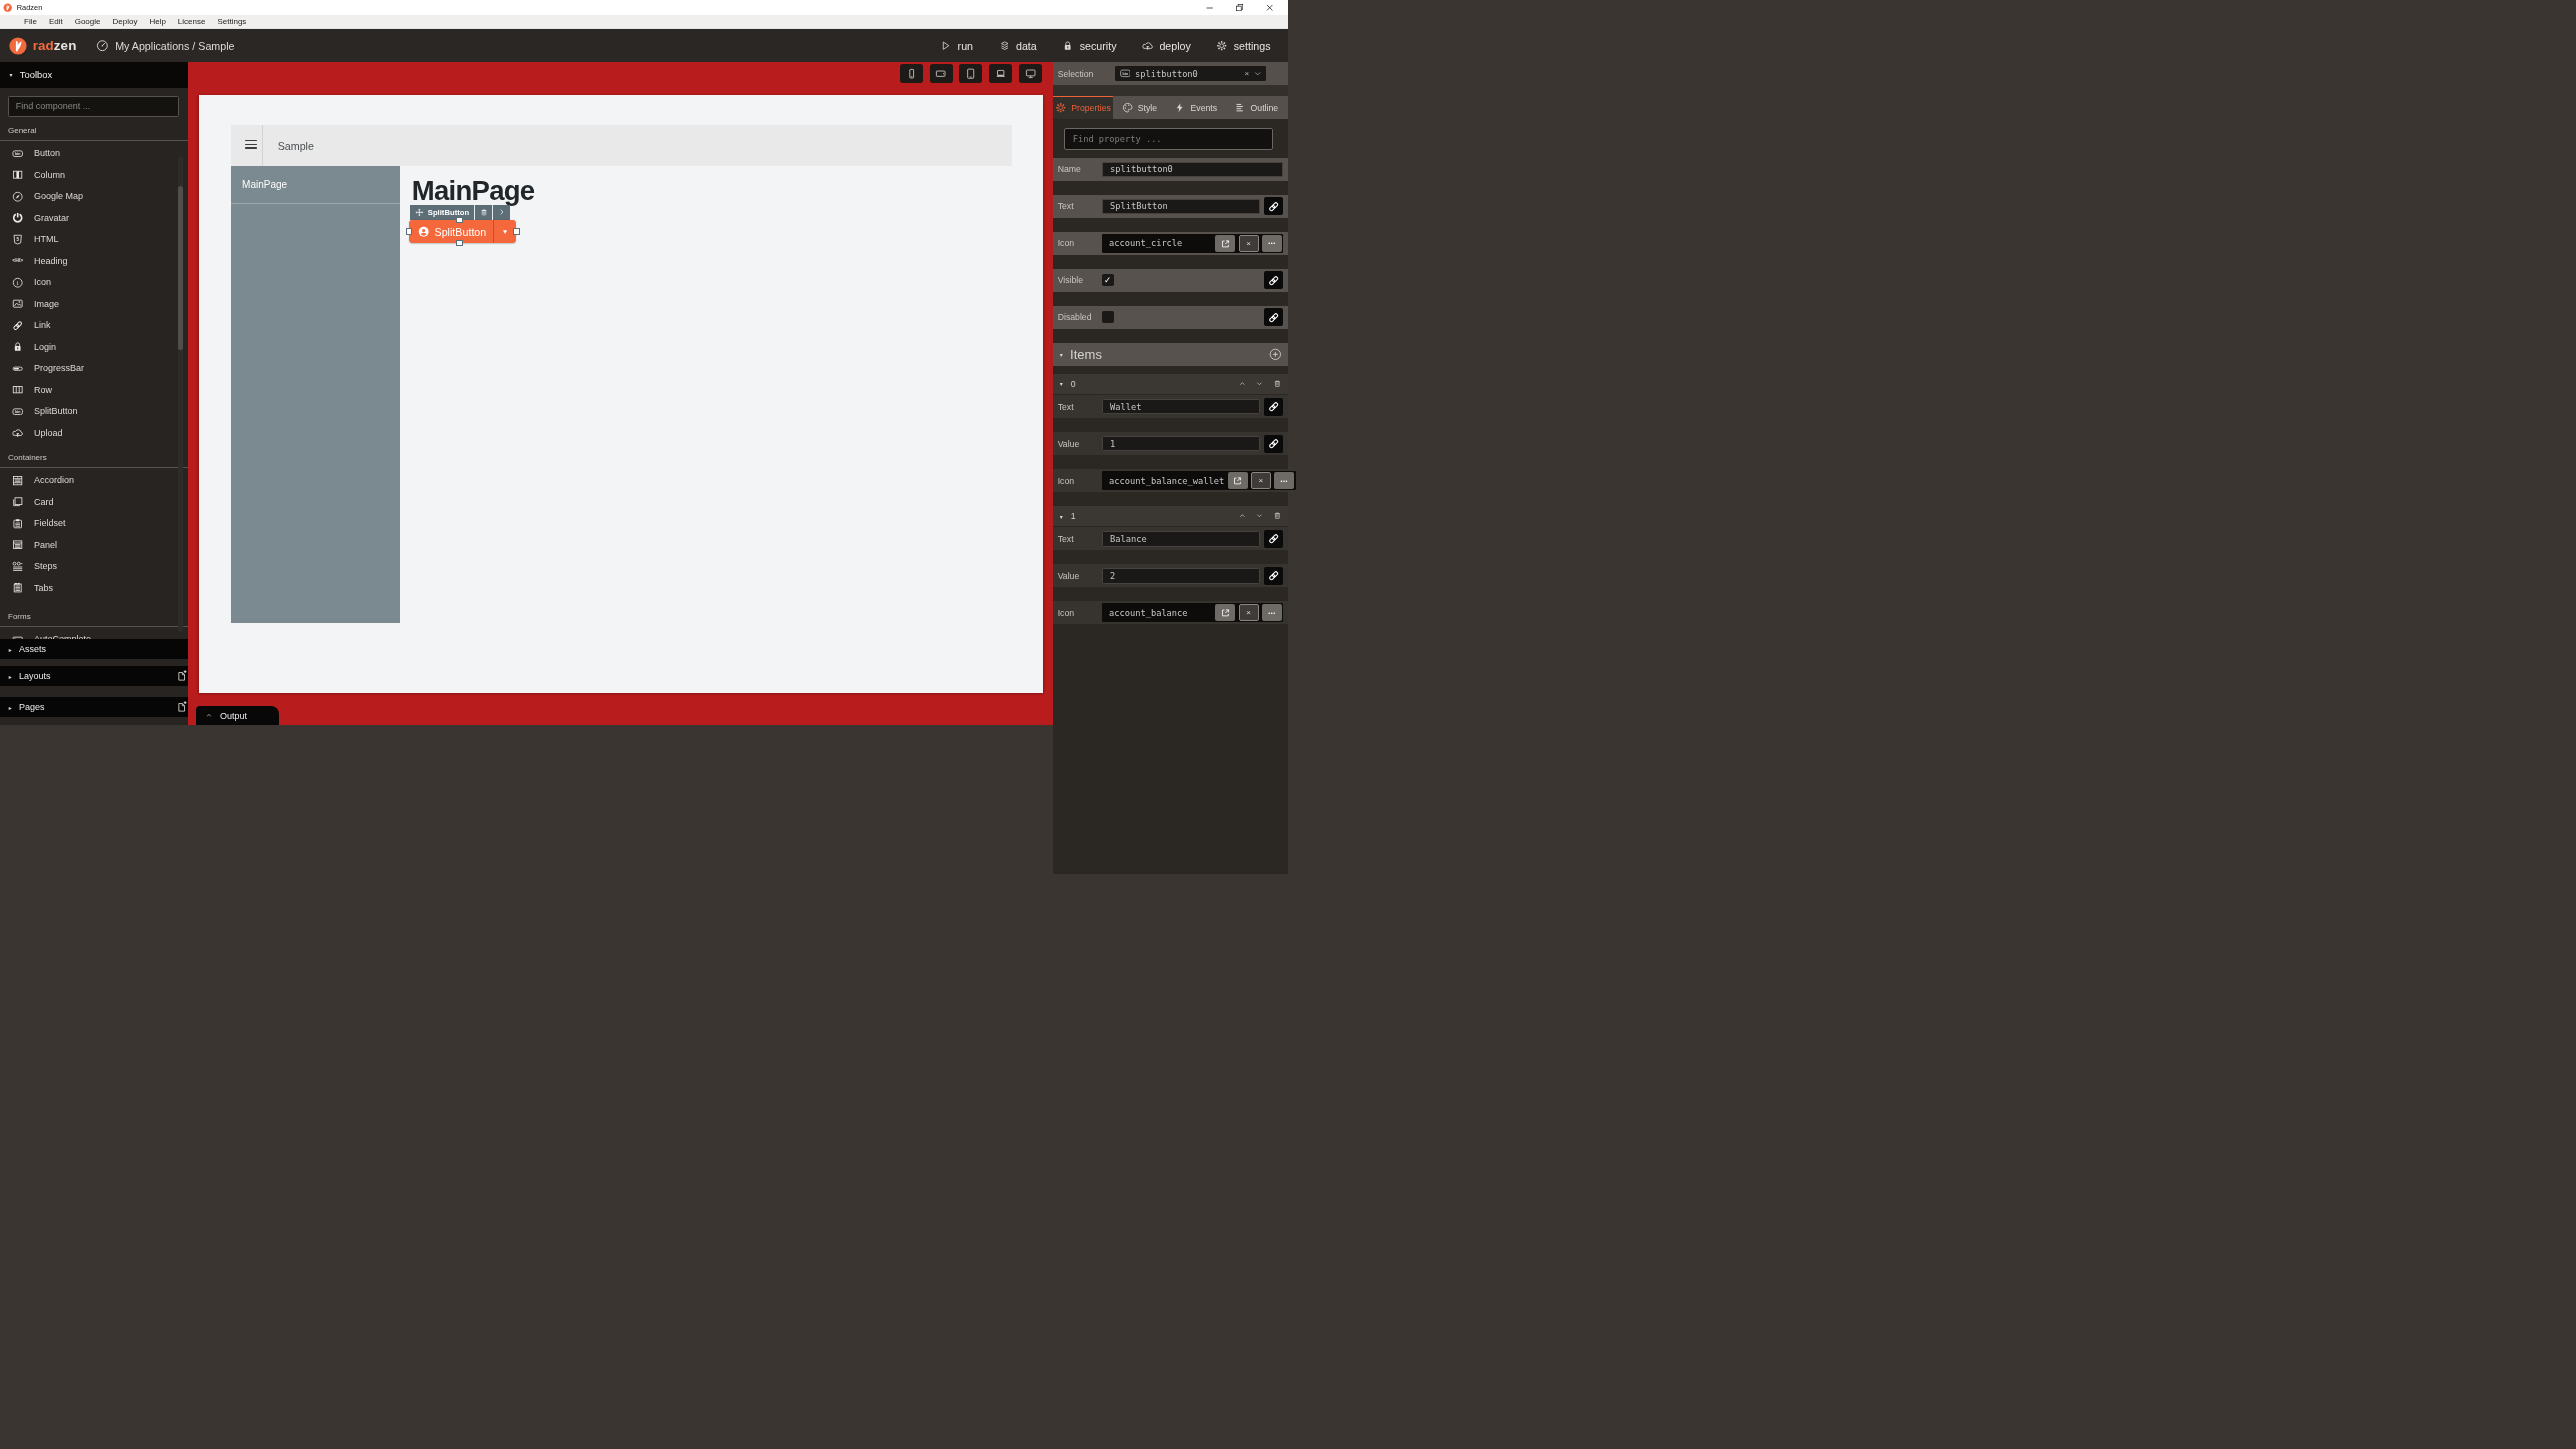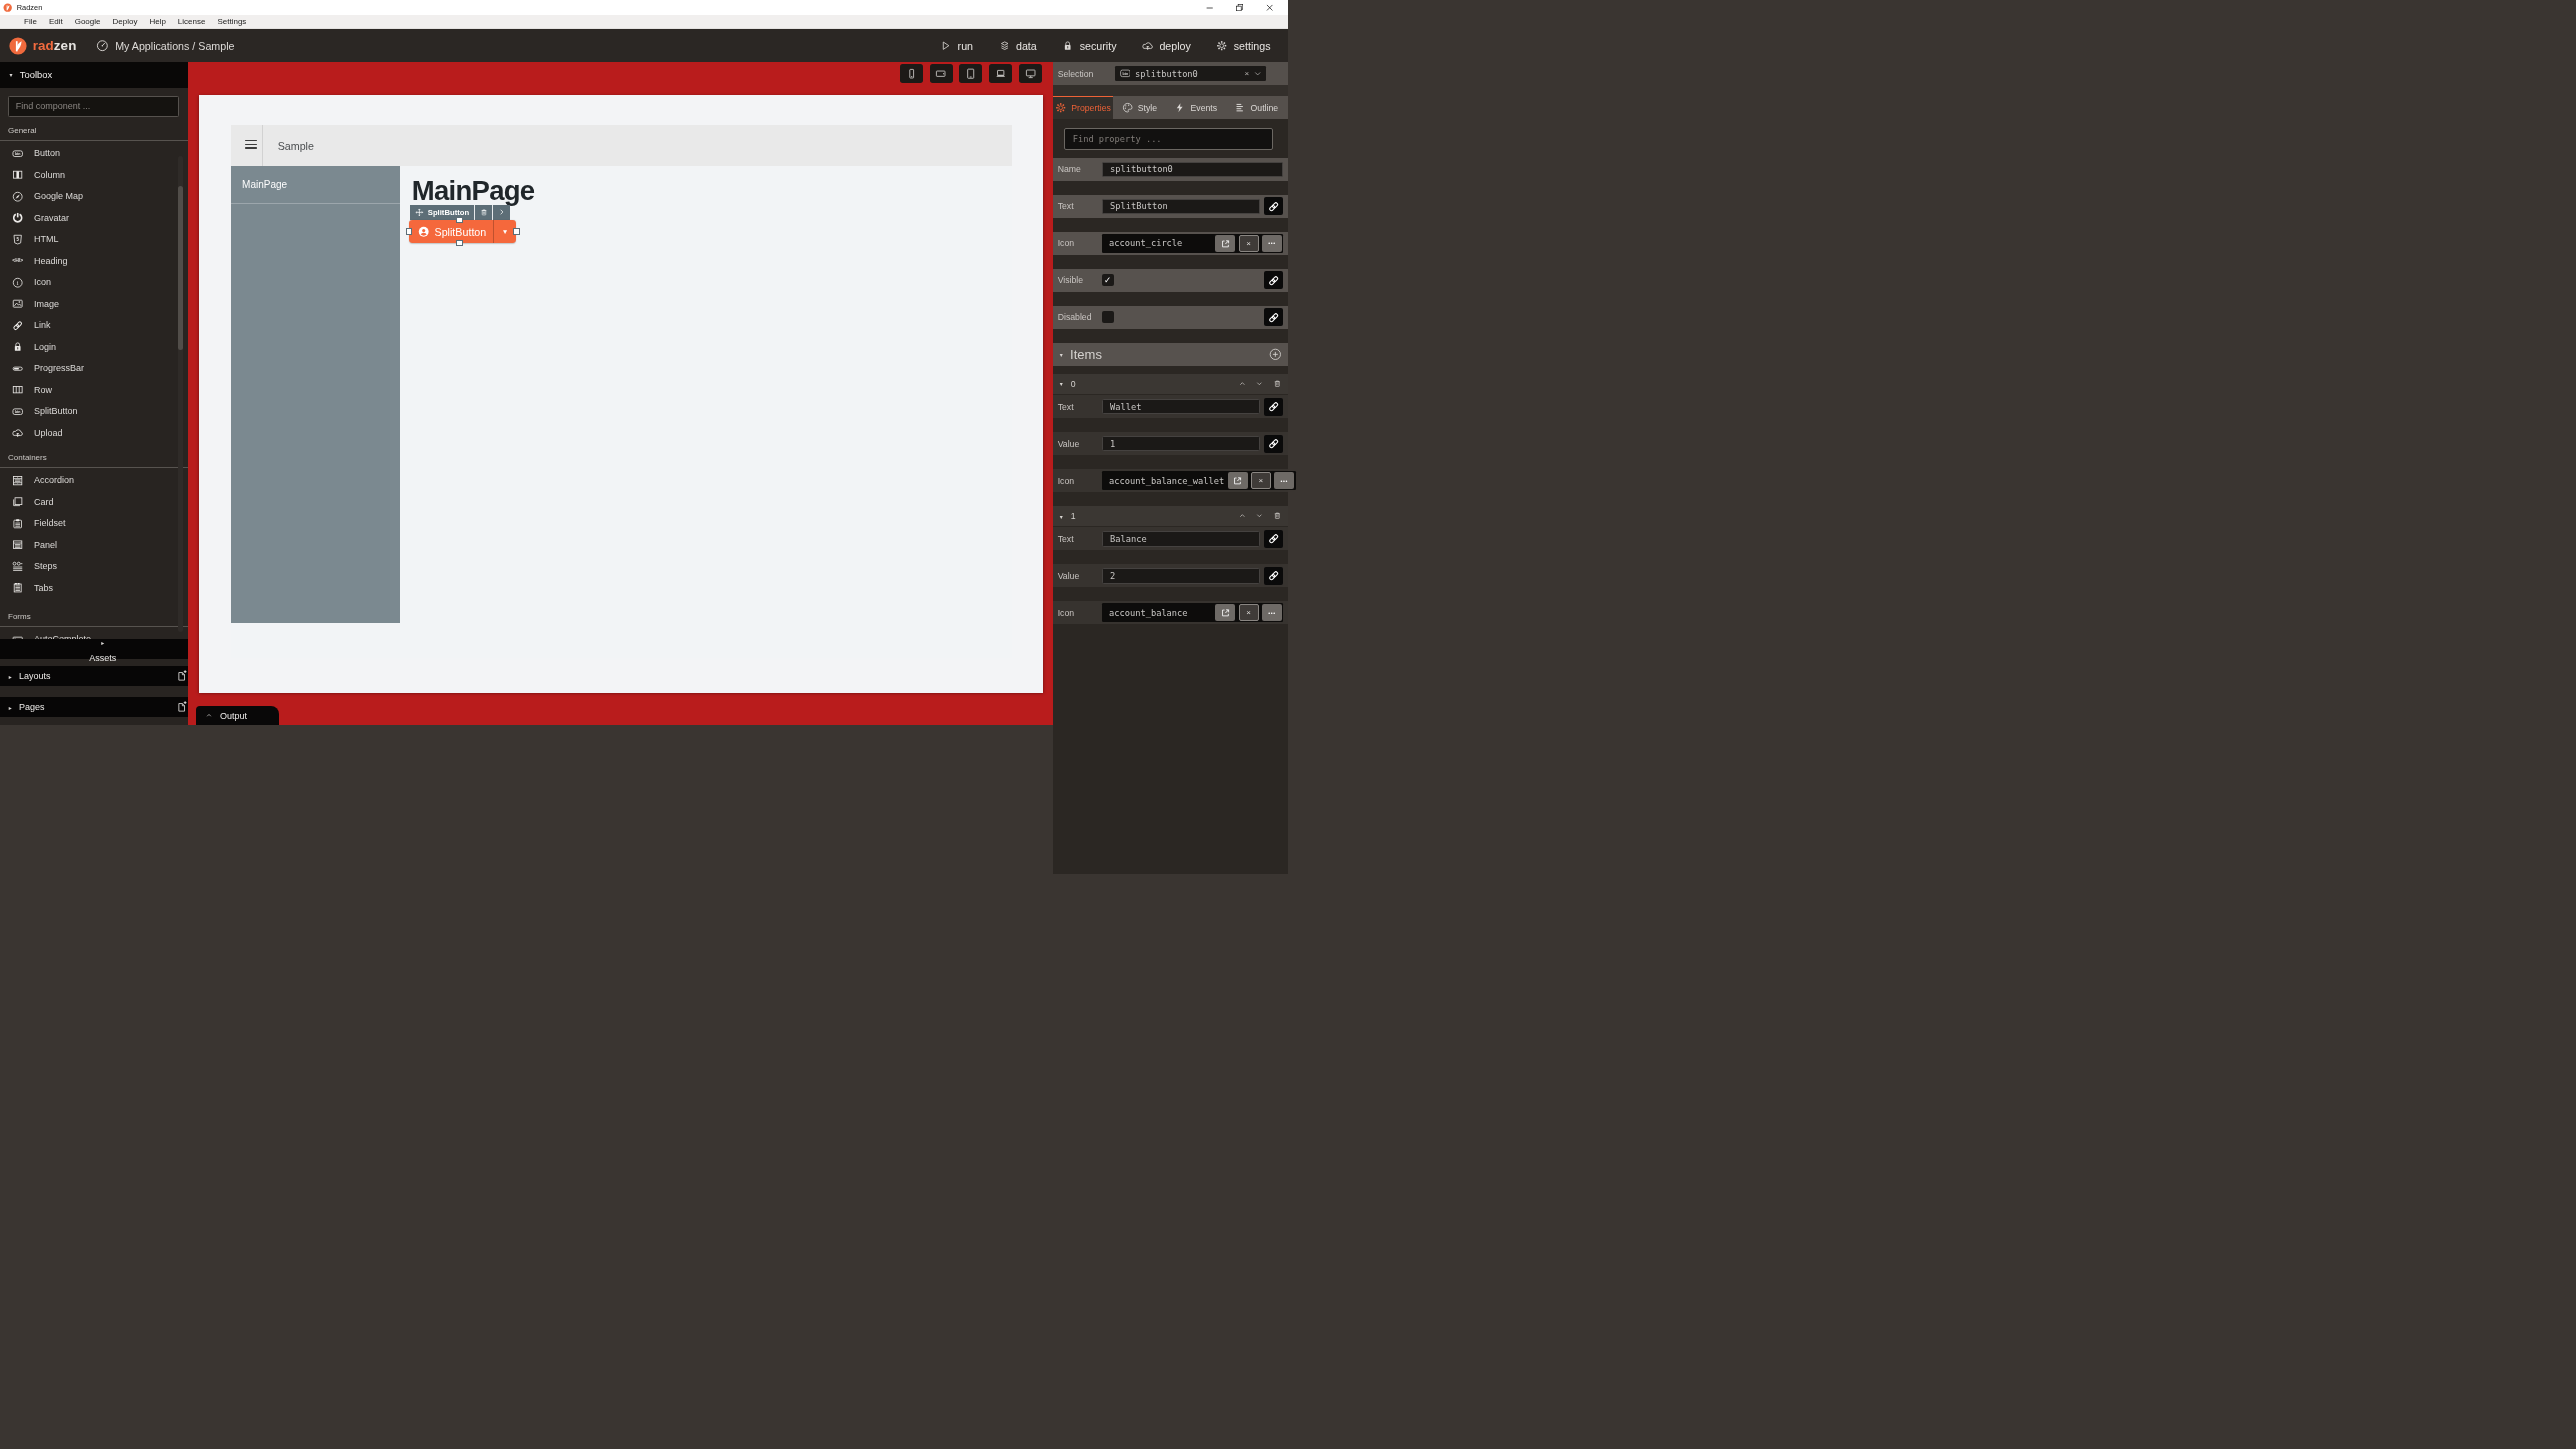--- a/index.html
+++ b/index.html
@@ -472,21 +472,21 @@
             <rect x="1.8" y="5" width="14.4" height="8" rx="1"></rect>
             <line x1="4.8" y1="7" x2="4.8" y2="11"></line>
           </svg>
         </span>
         <span class="lbl">AutoComplete</span>
       </div>
     </div>
   <div id="tb-scroll-track" class="abs"></div>
   <div id="tb-scroll-thumb" class="abs"></div>
   <div id="tb-collapsed">
-      <div class="tb-collapsed abs flex" style="top: 577px; flex-direction: column;">
+      <div class="tb-collapsed abs flex" style="top: 577px;">
         <span class="caret">▸</span>
         <span class="lbl">Assets</span>
       </div>
       <div class="tb-collapsed abs flex" style="top: 604px;">
         <span class="caret">▸</span>
         <span class="lbl">Layouts</span>
         <span class="ico add">
           <svg width="11.4" height="11.4" viewBox="0 0 18 18" fill="none" stroke="currentColor" stroke-width="1.3">
             <path d="M4.5 4 H10 L13.5 7.5 V16 H4.5 Z"></path>
             <path d="M10 4 V7.5 H13.5"></path>

